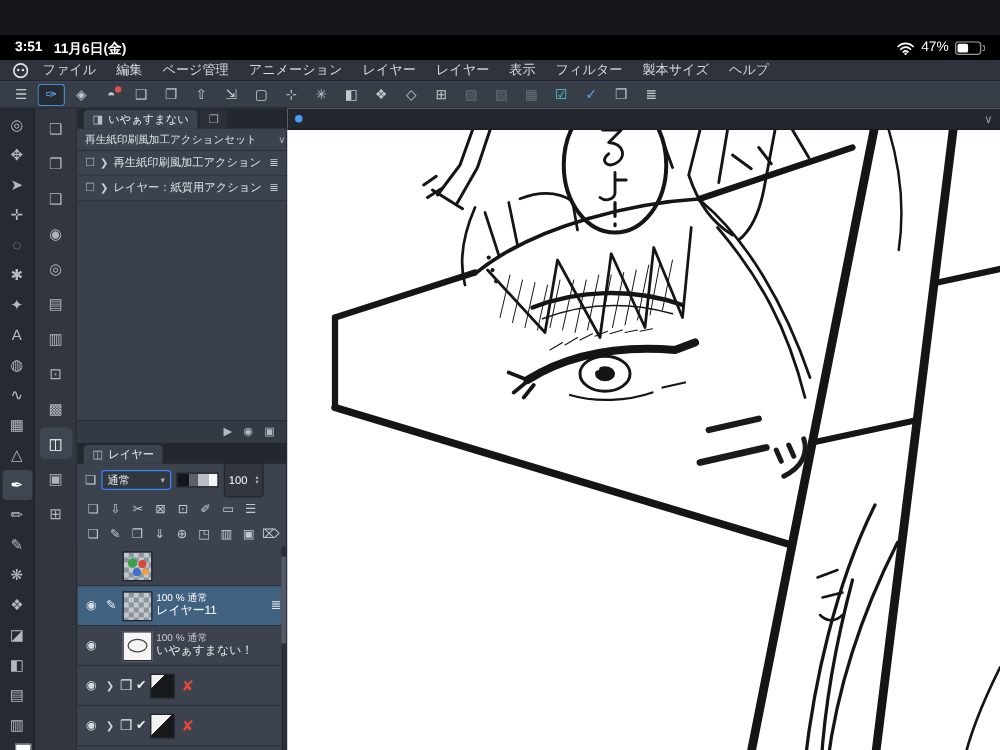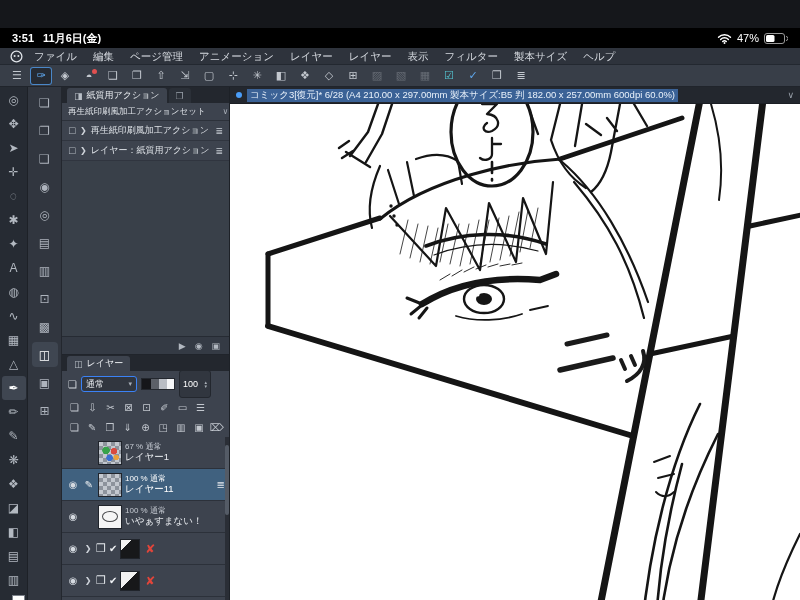--- a/index.html
+++ b/index.html
@@ -243,21 +243,21 @@
         <span class="pc-icon">▣</span>
         <span class="pc-icon">⊞</span>
       </div>
 
     <div class="left-panels">
 
       <div class="autoaction-panel">
         <div class="panel-tabs">
           <span class="panel-tab">
             <span class="tab-icon">◨</span>
-            <span>紙質用アクション</span>
+            <span>いやぁすまない</span>
           </span>
           <span class="tab-stub">
             <span>❐</span>
           </span>
         </div>
         <div class="set-row">
           <span>再生紙印刷風加工アクションセット</span>
           <span class="set-caret">∨</span>
         </div>
         <div class="action-list">
@@ -324,24 +324,20 @@
             <span class="lp-icon">▣</span>
             <span class="lp-icon">⌦</span>
           </div>
 
         <div class="layer-list">
 
           <div class="layer-row">
             <span class="eye empty"></span>
             <span class="ind"></span>
             <span class="thumb thumb-scribble"></span>
-            <span class="ltext">
-              <span class="lmeta">67 % 通常</span>
-              <span class="lname">レイヤー1</span>
-            </span>
           </div>
 
           <div class="layer-row selected">
             <span class="eye">◉</span>
             <span class="pencil">✎</span>
             <span class="thumb checker"></span>
             <span class="ltext">
               <span class="lmeta">100 % 通常</span>
               <span class="lname">レイヤー11</span>
             </span>
@@ -388,21 +384,20 @@
           <span class="scrollbar">
             <span class="scroll-thumb"></span>
           </span>
         </div>
       </div>
     </div>
 
     <div class="canvas-area">
       <div class="doc-bar">
         <span class="doc-dot"></span>
-        <span class="doc-title">コミック3[復元]* 6/28 (A4 210.00 x 297.00mm 製本サイズ:B5 判 182.00 x 257.00mm 600dpi 60.0%)</span>
         <span class="doc-caret">∨</span>
       </div>
 
       <svg class="artwork" viewBox="0 0 570 524" preserveAspectRatio="none">
         <g stroke="#151515" fill="none" stroke-linecap="round" stroke-linejoin="round">
 
           <path d="M148,0 L138,28 L120,52 M162,0 L152,30 L136,58 M116,48 L140,63 M109,44 L119,37 M112,54 L123,47" stroke-width="2.4"></path>
           <path d="M150,62 C140,85 137,105 142,124 M158,66 L169,100 M177,58 L184,92 M186,55 C202,49 216,49 228,57 M228,57 L232,80" stroke-width="2.2"></path>
           <circle cx="161" cy="102" r="1.7" fill="#151515" stroke="none"></circle>
           <circle cx="164" cy="112" r="1.7" fill="#151515" stroke="none"></circle>

